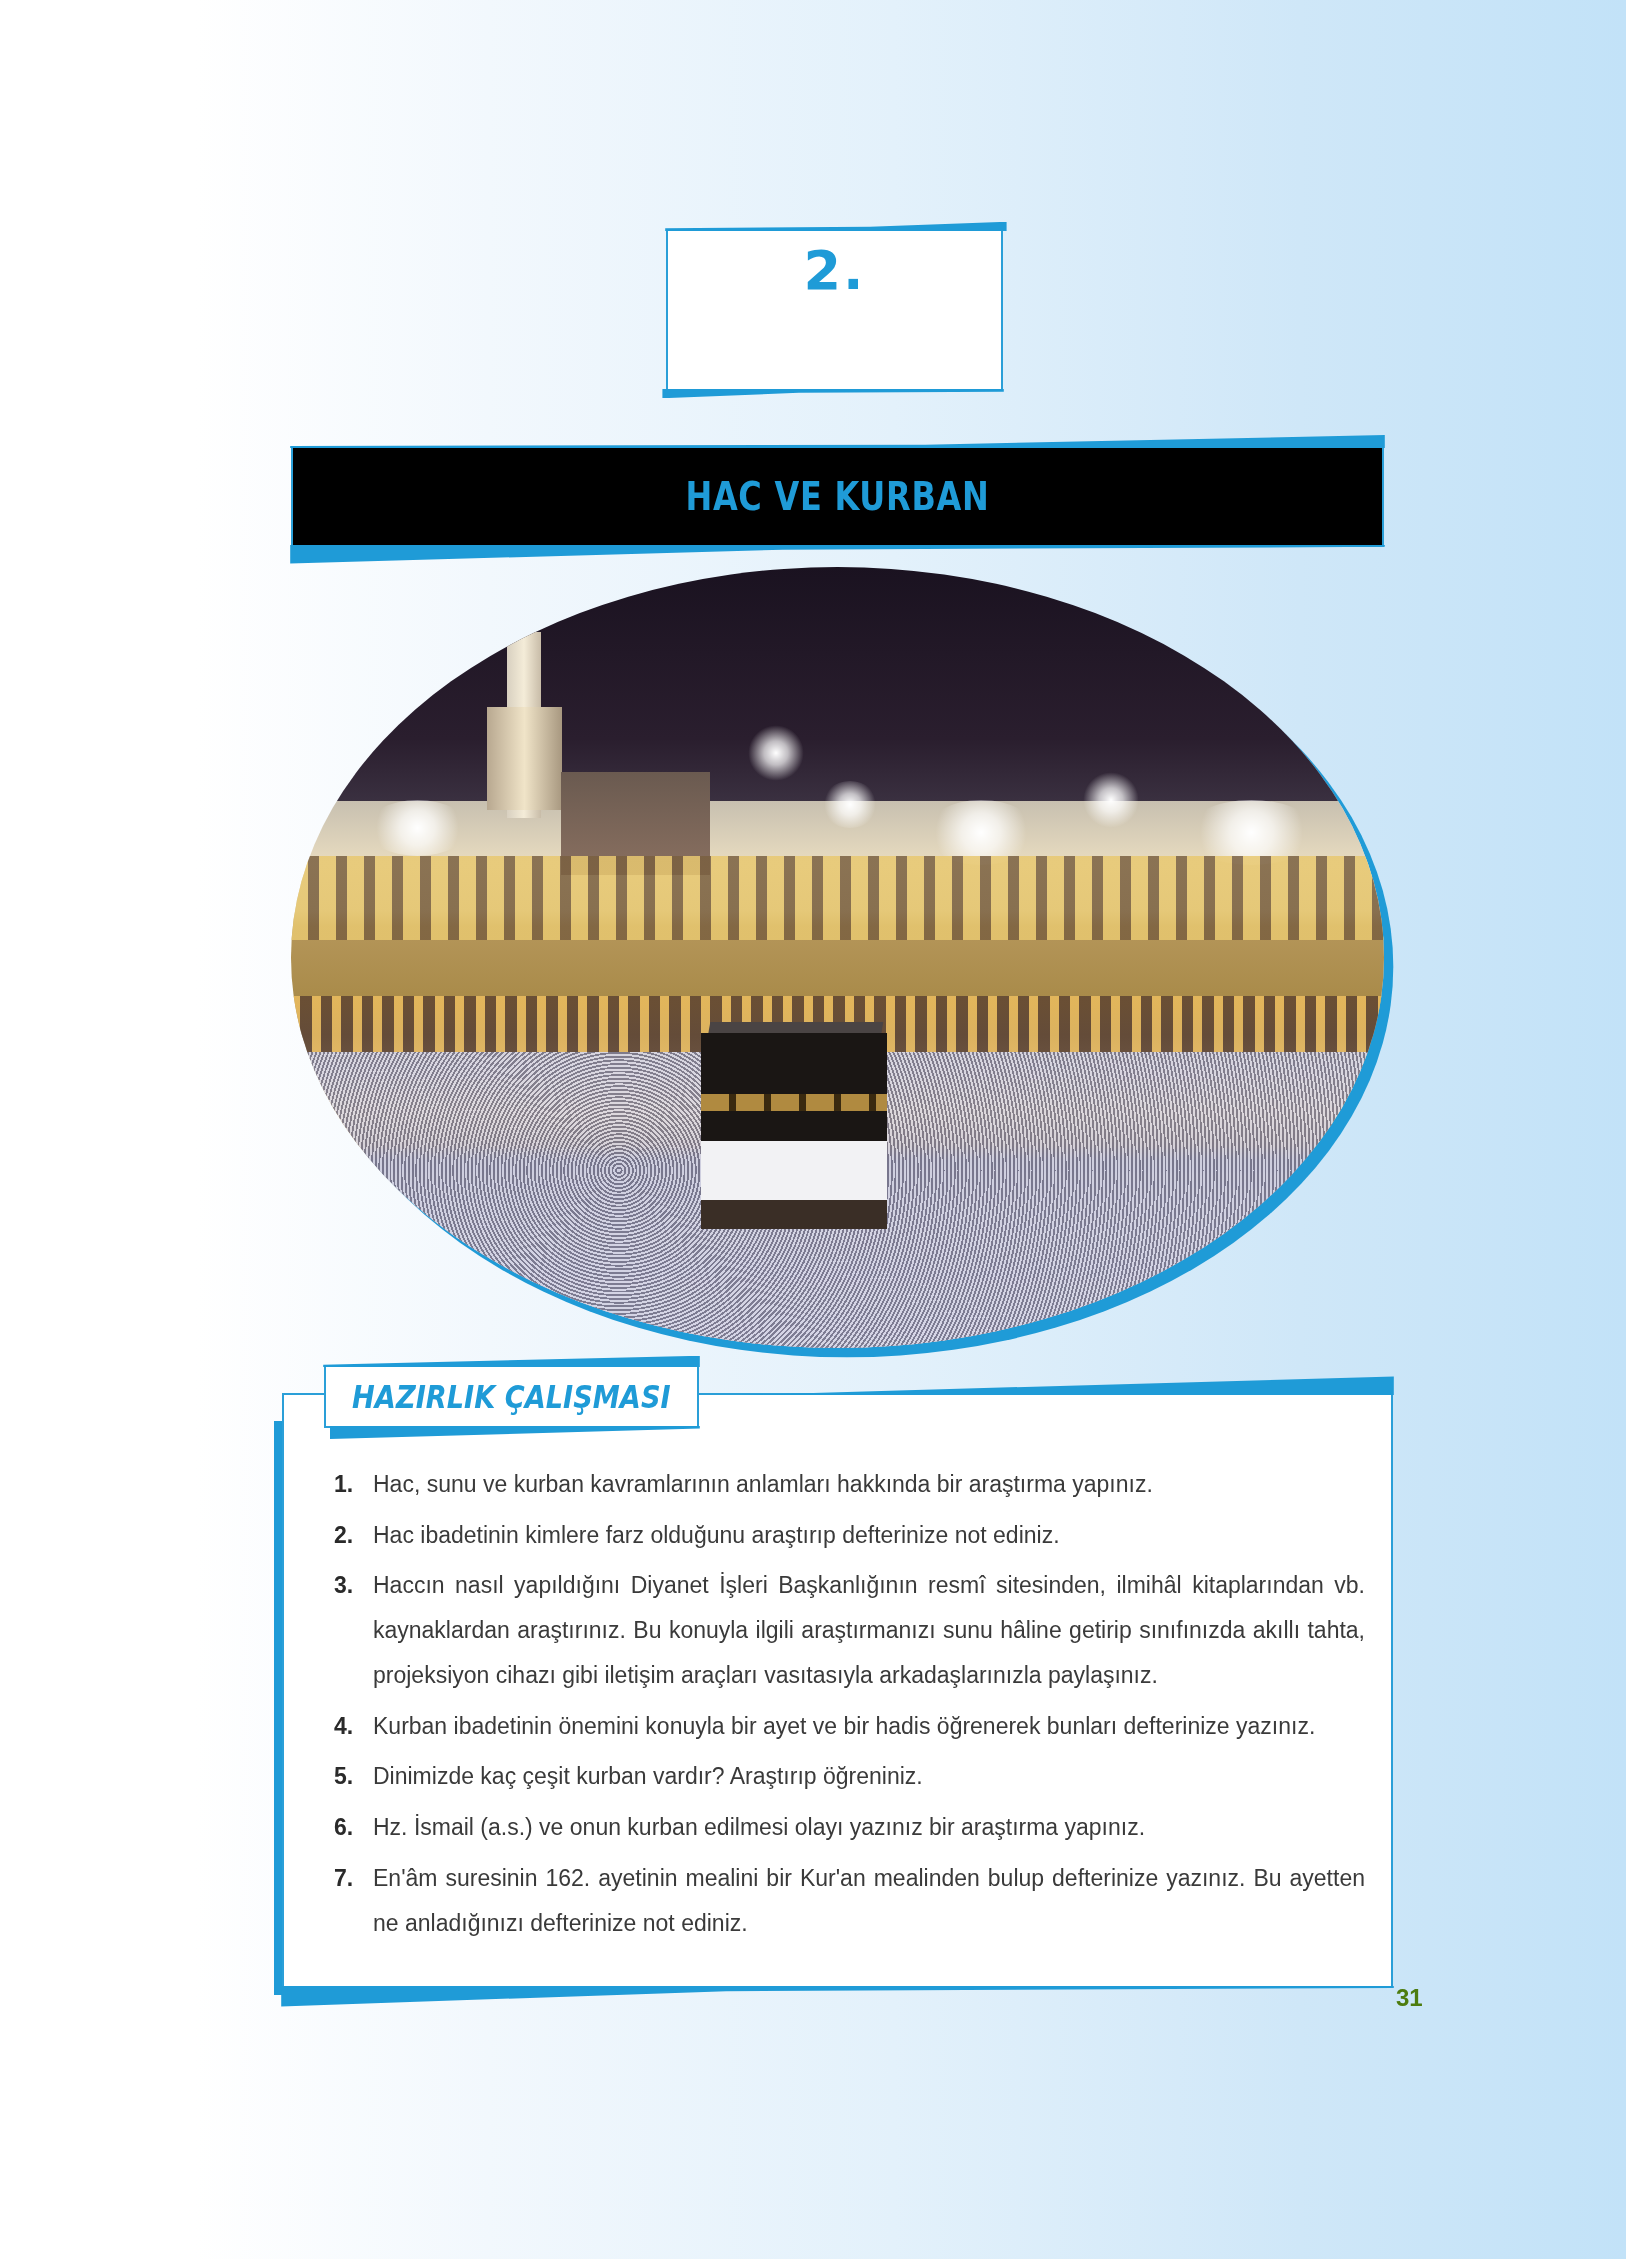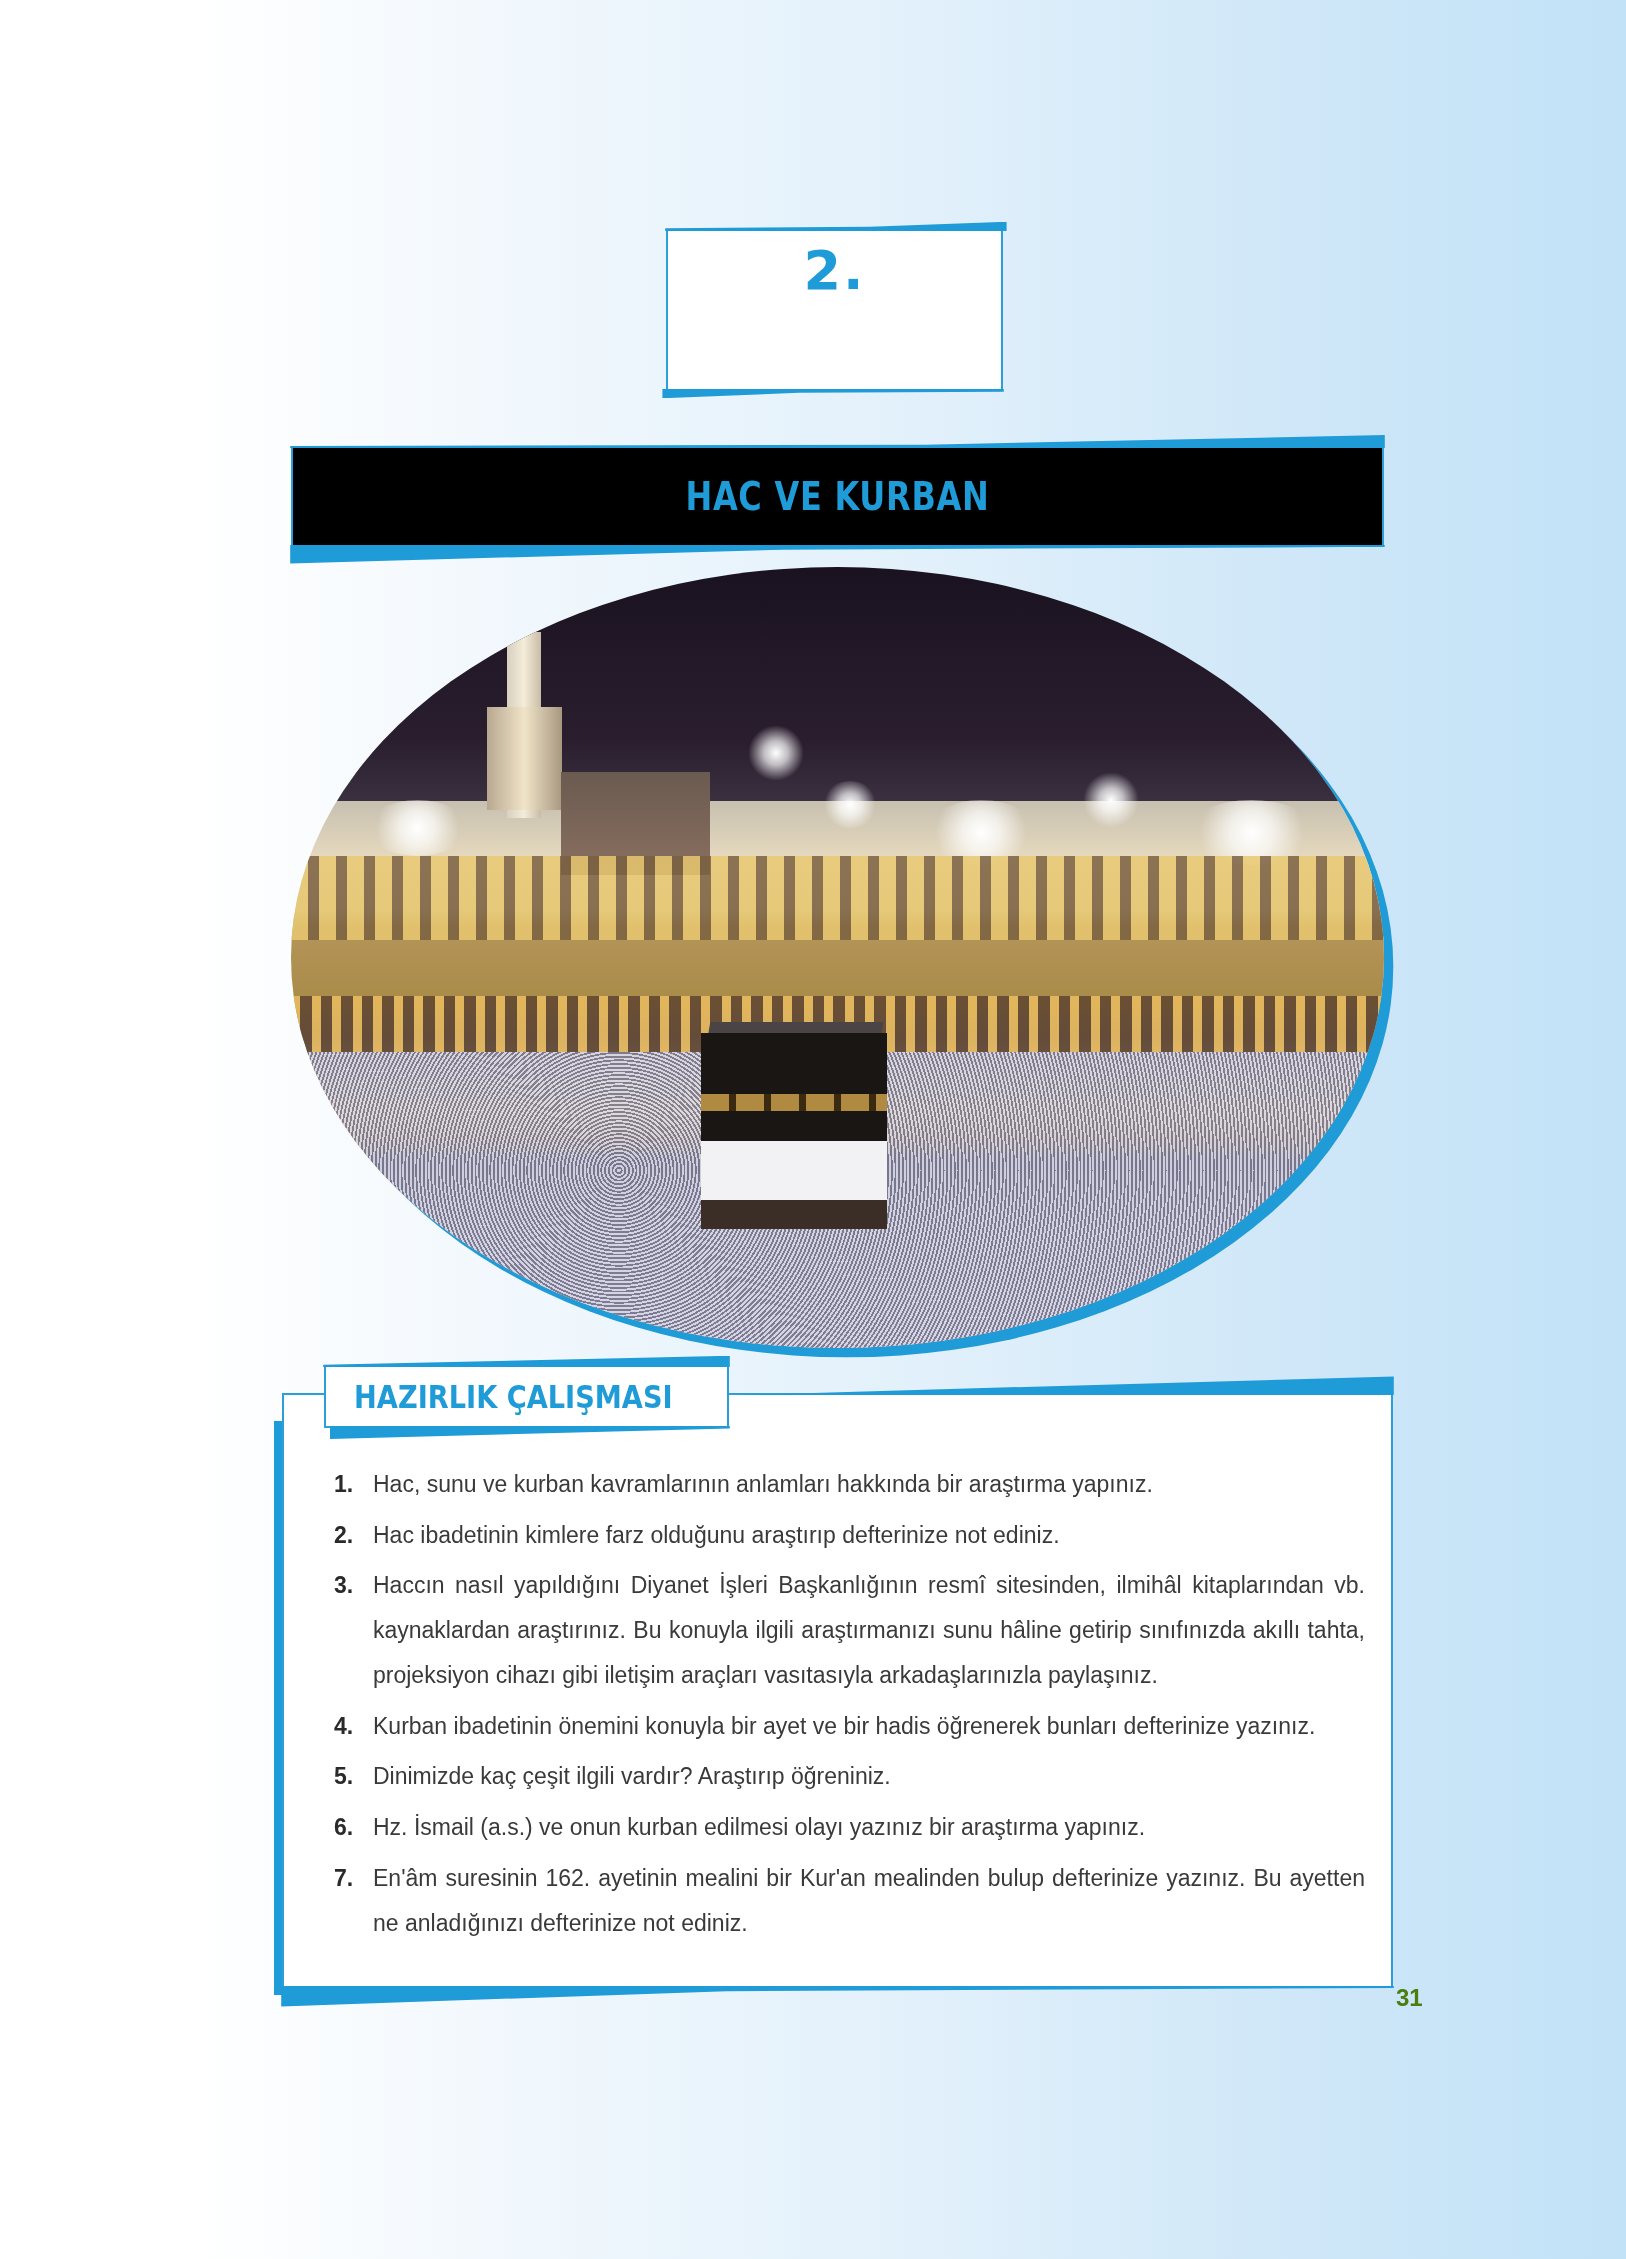--- a/index.html
+++ b/index.html
@@ -121,23 +121,23 @@
   }
   .prep-box::after {
     content: ""; position: absolute; left: -2.8px; right: -2.8px; bottom: -20.5px; height: 20.5px;
     background: #1f9bd7; clip-path: polygon(0 0, 100% 0, 100% 10%, 40% 25%, 0 100%);
   }
   .prep-leftbar {
     position: absolute; left: 274px; top: 1421px; width: 11.2px; height: 574px;
     background: #1f9bd7;
   }
   .prep-header {
-    position: absolute; left: 324px; top: 1365px; width: 405px; height: 63px;
+    position: absolute; left: 324px; top: 1365px; width: 375px; height: 63px;
     background: #fff; border: 2.8px solid #2a9fd8; box-sizing: border-box;
-    display: flex; align-items: center; justify-content: flex-start;
+    display: flex; align-items: center; justify-content: center; font-style: italic;
   }
   .prep-header::before {
     content: ""; position: absolute; left: -2.8px; right: -2.8px; top: -11.2px; height: 11.2px;
     background: #1f9bd7; clip-path: polygon(0 80%, 100% 0, 100% 100%, 0 100%);
   }
   .prep-header::after {
     content: ""; position: absolute; left: 3.7px; right: -2.8px; bottom: -13px; height: 13px;
     background: #1f9bd7; clip-path: polygon(0 0, 100% 0, 100% 20%, 0 100%);
   }
   .prep-title {
@@ -207,21 +207,21 @@
   <li class="prep-item">
     <span class="prep-num">3.</span>
     <span class="prep-text">Haccın nasıl yapıldığını Diyanet İşleri Başkanlığının resmî sitesinden, ilmihâl kitaplarından vb. kaynaklardan araştırınız. Bu konuyla ilgili araştırmanızı sunu hâline getirip sınıfınızda akıllı tahta, projeksiyon cihazı gibi iletişim araçları vasıtasıyla arkadaşlarınızla paylaşınız.</span>
   </li>
   <li class="prep-item">
     <span class="prep-num">4.</span>
     <span class="prep-text">Kurban ibadetinin önemini konuyla bir ayet ve bir hadis öğrenerek bunları defterinize yazınız.</span>
   </li>
   <li class="prep-item">
     <span class="prep-num">5.</span>
-    <span class="prep-text">Dinimizde kaç çeşit ilgili vardır? Araştırıp öğreniniz.</span>
+    <span class="prep-text">Dinimizde kaç çeşit kurban vardır? Araştırıp öğreniniz.</span>
   </li>
   <li class="prep-item">
     <span class="prep-num">6.</span>
     <span class="prep-text">Hz. İsmail (a.s.) ve onun kurban edilmesi olayı yazınız bir araştırma yapınız.</span>
   </li>
   <li class="prep-item">
     <span class="prep-num">7.</span>
     <span class="prep-text">En'âm suresinin 162. ayetinin mealini bir Kur'an mealinden bulup defterinize yazınız. Bu ayetten ne anladığınızı defterinize not ediniz.</span>
   </li>
 </ol>

